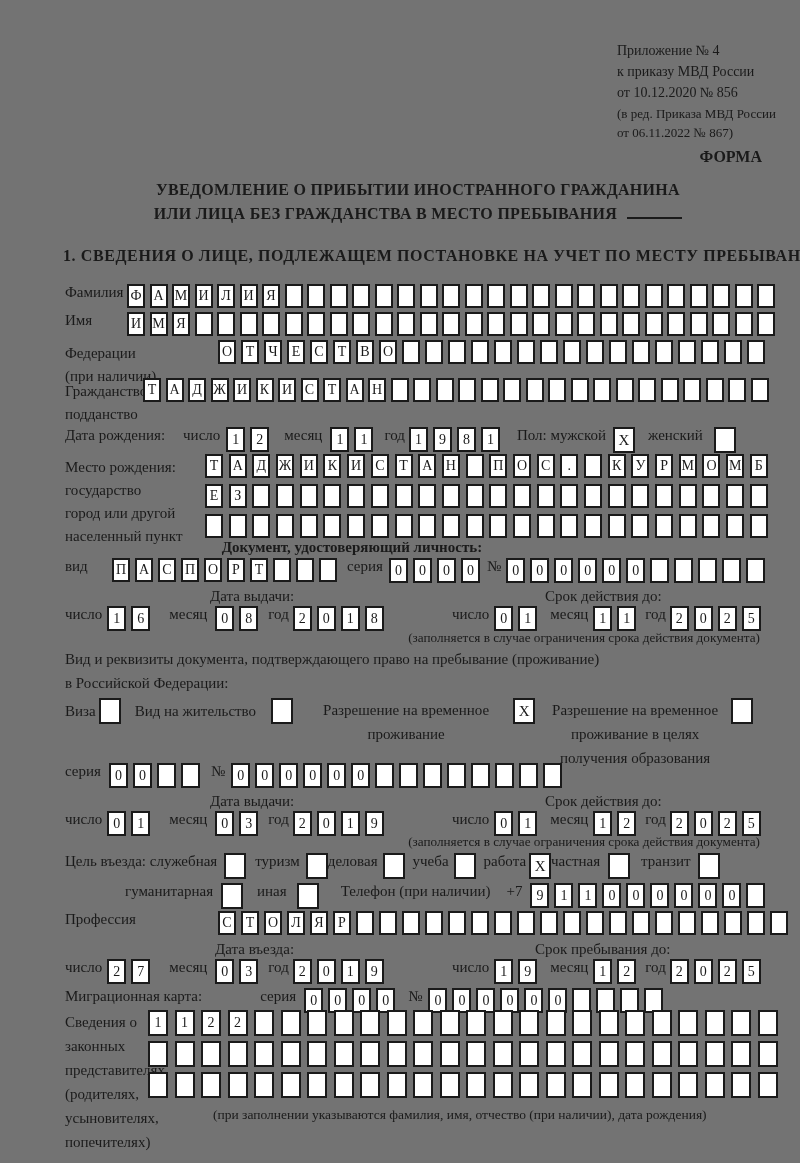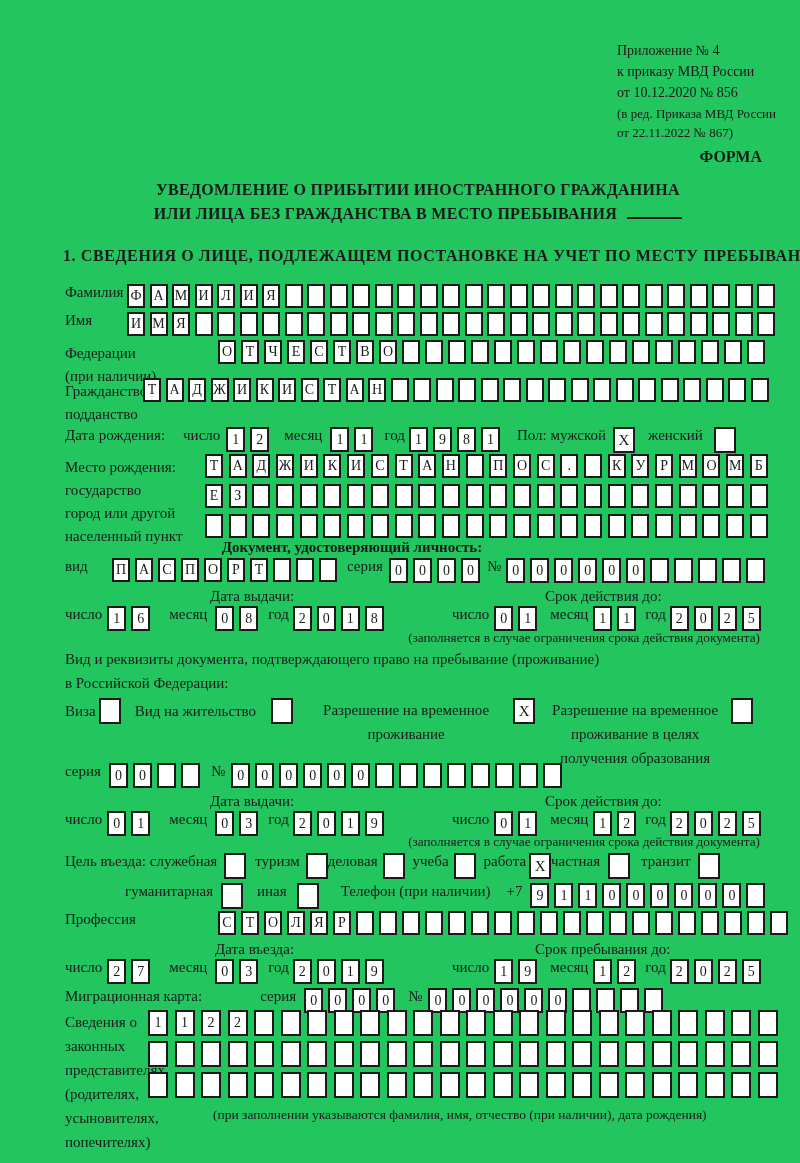--- a/index.html
+++ b/index.html
@@ -1,17 +1,17 @@
 <!DOCTYPE html>
 <html><head>
 <meta charset="utf-8">
 <style>
   *{margin:0;padding:0;box-sizing:border-box}
   html,body{background:#ffffff}
-  .page{position:relative;width:800px;height:1163px;background:#22c55e;color:#1a1a1a;
+  .page{position:relative;width:800px;height:1163px;background:#737373;color:#1a1a1a;
         font-family:"Liberation Serif","DejaVu Serif",serif;font-size:15px;overflow:hidden}
   .abs{position:absolute}
   .b{font-weight:bold}
   .frow{display:flex;align-items:flex-start}
   .ftop{display:flex;align-items:flex-start}
   .lbl{white-space:nowrap}
   .cells{display:flex;align-items:center}
   .cell{flex:0 0 auto;width:18px;height:24px;border:2px solid #1a1a1a;margin-right:4.5px;
         display:inline-flex;align-items:center;justify-content:center;
         font-size:14px;line-height:1;background:#fff}
@@ -30,21 +30,21 @@
 
 <div class="page">
 
   <div class="abs" style="left:617px;top:40px;font-size:14px;line-height:21px">
     <div>Приложение № 4</div>
     <div>к приказу МВД России</div>
     <div>от 10.12.2020 № 856</div>
   </div>
   <div class="abs" style="left:617px;top:104px;font-size:13px;line-height:19px">
     <div>(в ред. Приказа МВД России</div>
-    <div>от 22.11.2022 № 867)</div>
+    <div>от 06.11.2022 № 867)</div>
   </div>
   <div class="abs b" style="right:38px;top:148px;font-size:16px">ФОРМА</div>
 
   <div class="abs b" style="left:36px;top:181px;width:764px;text-align:center;font-size:16px;letter-spacing:0.3px">УВЕДОМЛЕНИЕ О ПРИБЫТИИ ИНОСТРАННОГО ГРАЖДАНИНА</div>
   <div class="abs b" style="left:36px;top:204px;width:764px;text-align:center;font-size:16px;letter-spacing:0.3px">
     <span>ИЛИ ЛИЦА БЕЗ ГРАЖДАНСТВА В МЕСТО ПРЕБЫВАНИЯ</span><span class="blank"></span>
   </div>
 
   <div class="abs b" style="left:63px;top:247px;width:710px;font-size:16px;letter-spacing:0.6px;white-space:nowrap">1. СВЕДЕНИЯ О ЛИЦЕ, ПОДЛЕЖАЩЕМ ПОСТАНОВКЕ НА УЧЕТ ПО МЕСТУ ПРЕБЫВАНИЯ</div>
 

